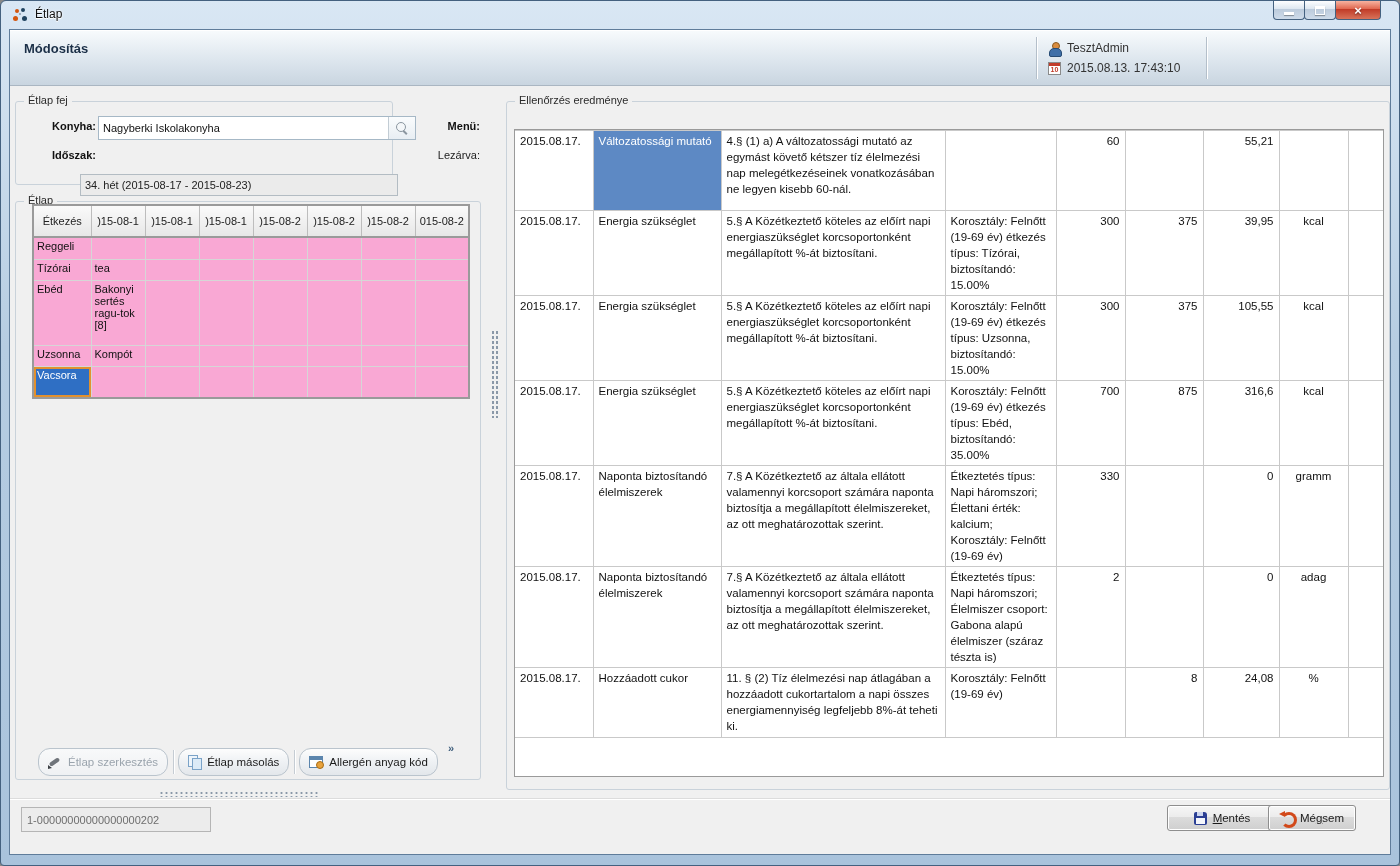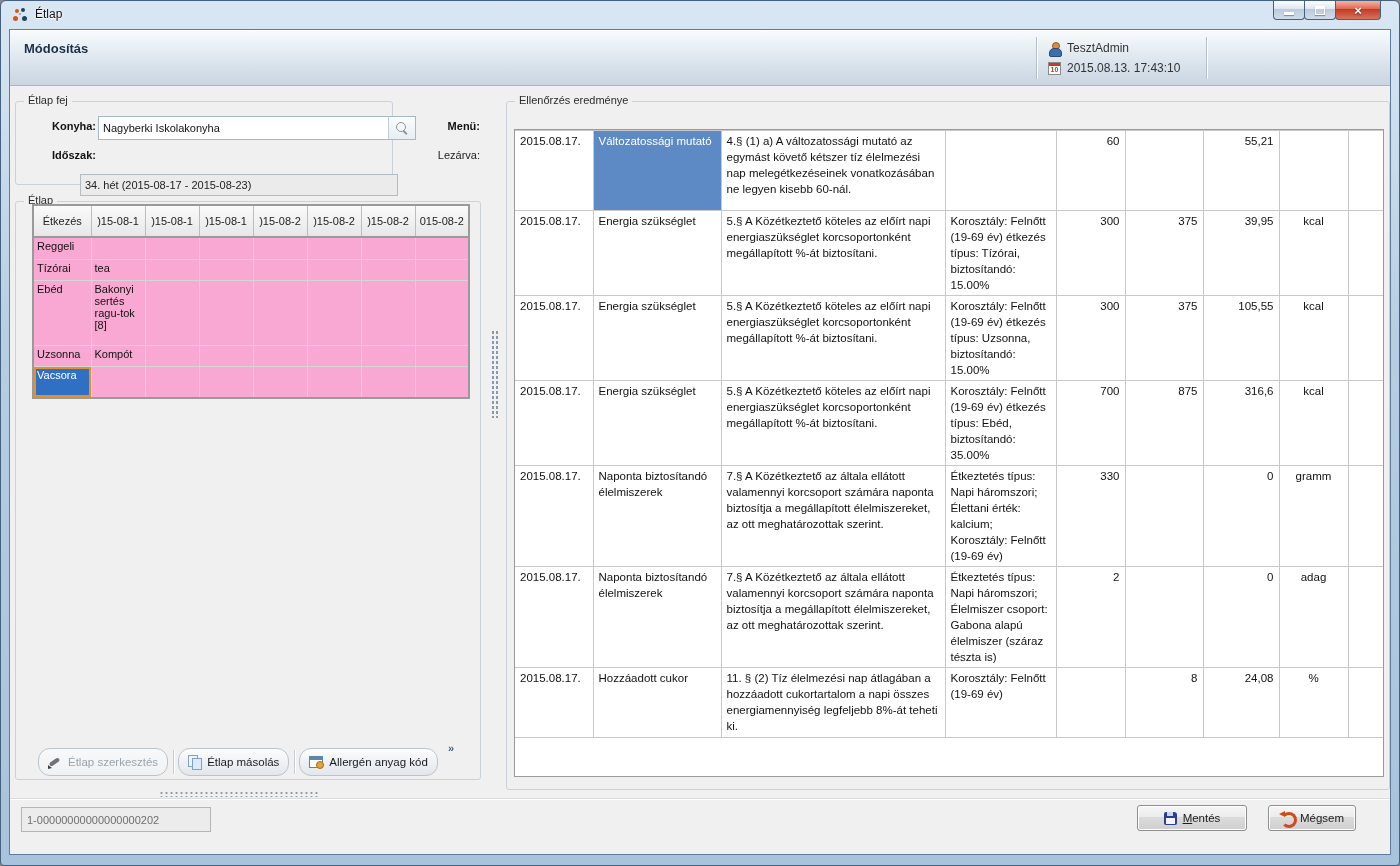--- a/index.html
+++ b/index.html
@@ -135,21 +135,21 @@
 
   
   .bottombar { position:absolute; left:0; right:0; bottom:0; height:56px; border-top:1px solid #dcdcdc; box-shadow:inset 0 1px 0 #fff; }
   .status-field { position:absolute; left:11px; top:8px; width:190px; height:25px;
     border:1px solid #b5b5b5; background:#ececec; }
   .status-field input { width:100%; height:100%; border:none; outline:none; background:transparent;
     font:11px "Liberation Sans","DejaVu Sans",sans-serif; color:#6e6e6e; padding:0 5px; }
   .action-btn { position:absolute; top:6px; height:26px; display:flex; align-items:center; justify-content:center;
     gap:6px; border:1px solid #8e8e8e; border-radius:3px; font-size:11.5px; color:#1a1a1a; cursor:pointer;
     background:linear-gradient(#f6f6f6,#ececec 45%,#dcdcdc 46%,#cfcfcf); box-shadow:inset 0 0 0 1px #fff; }
-  .btn-save { left:1127px; width:110px; }
+  .btn-save { left:1157px; width:110px; }
   .btn-cancel { left:1258px; width:88px; }
   .ul { text-decoration:underline; }
   .icon-floppy { width:13px; height:13px; position:relative; display:inline-block; background:#2b3f94; border-radius:2px 3px 2px 2px; }
   .icon-floppy:before { content:""; position:absolute; left:3px; top:0; width:6px; height:4px; background:#cdd6ef; }
   .icon-floppy:after { content:""; position:absolute; left:2px; top:6px; width:9px; height:6px; background:#f4f6fb; }
   .icon-undo { width:14px; height:14px; position:relative; display:inline-block; }
   .icon-undo:before { content:""; position:absolute; left:1px; top:1px; width:10px; height:10px; border-radius:50%;
     border:3px solid #d2491a; border-left-color:transparent; }
   .icon-undo:after { content:""; position:absolute; left:-1px; top:0px;
     border-right:6px solid #d2491a; border-top:3px solid transparent; border-bottom:3px solid transparent; }

